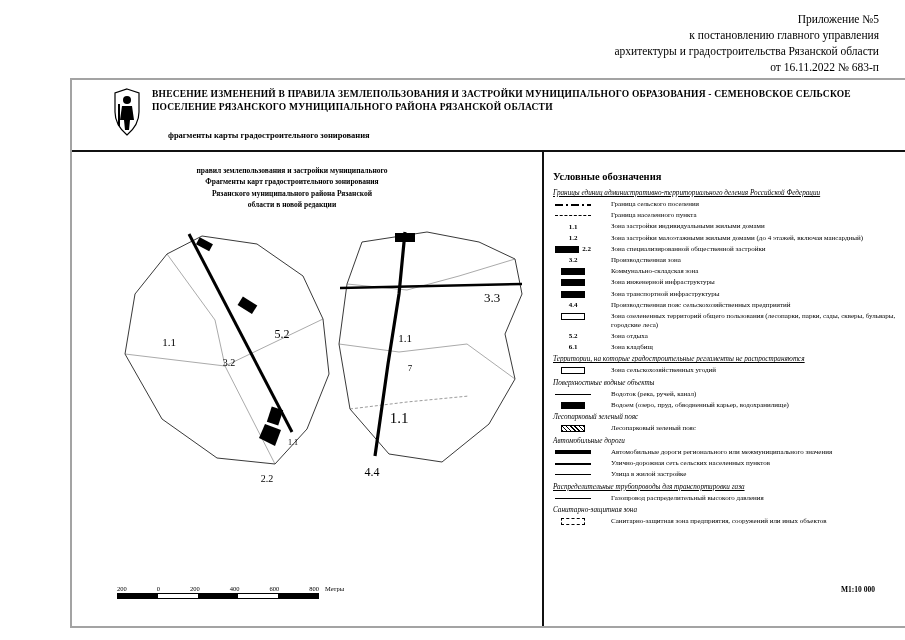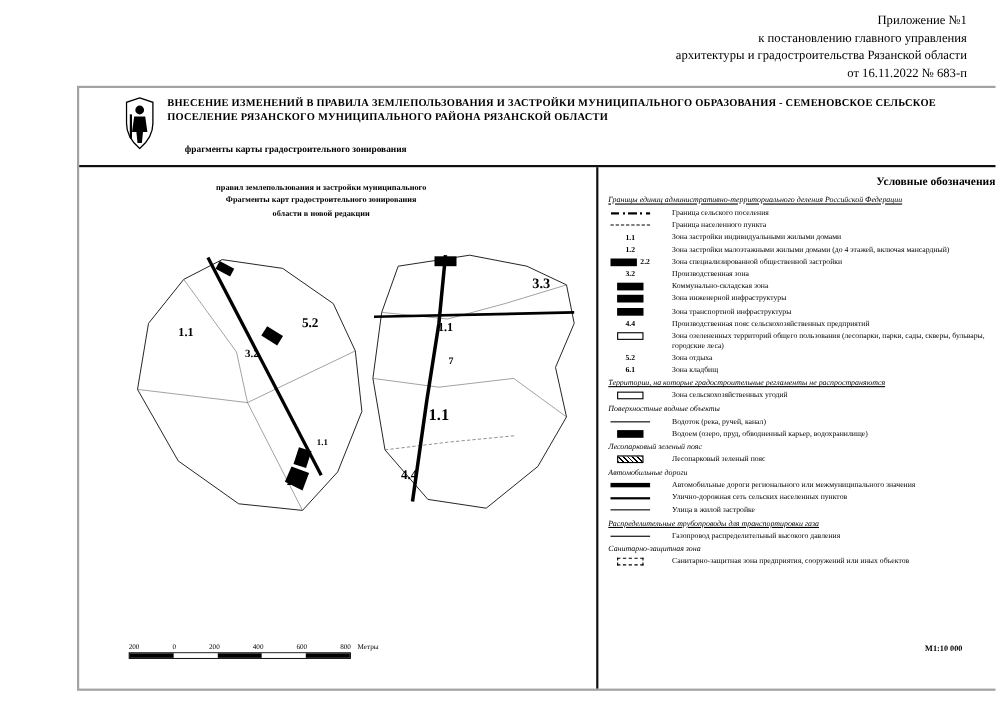--- a/index.html
+++ b/index.html
@@ -14,24 +14,24 @@
   .title-block{position:absolute;left:0;top:0;right:0;height:70px;border-bottom:2px solid #111;}
   .emblem{position:absolute;left:42px;top:8px;width:26px;height:50px;}
   .title-text{position:absolute;left:80px;top:8px;right:12px;font-weight:bold;font-size:9.5px;line-height:1.35;letter-spacing:.2px;}
   .subtitle-text{position:absolute;left:96px;top:50px;font-weight:bold;font-size:8.5px;}
   
   .map-caption{position:absolute;left:85px;top:85px;width:270px;text-align:center;font-weight:bold;font-size:7.5px;line-height:1.5;}
   
   .map-canvas{position:absolute;left:35px;top:144px;width:425px;height:253px;}
   .map-canvas svg{position:absolute;inset:0;}
   #map-labels{position:absolute;inset:0;}
-  .map-label{position:absolute;transform:translate(-50%,-50%);font-weight:bold;white-space:nowrap;}
+  .map-label{position:absolute;transform:translate(-50%,-50%);font-weight:normal;white-space:nowrap;margin-top:40px;}
   
   .legend{position:absolute;left:470px;top:72px;bottom:0;right:0;border-left:2px solid #111;padding:8px 6px 4px 9px;box-sizing:border-box;overflow:hidden;}
-  .legend-title{text-align:right;font-weight:bold;font-size:10.5px;margin:0 0 7px 0;}
+  .legend-title{text-align:left;font-weight:bold;font-size:10.5px;margin:11px 0 7px 0;}
   .legend-section{font-size:7.2px;font-style:italic;margin:3.5px 0 2px 0;line-height:1.25;}
   .legend-section.underlined{text-decoration:underline;}
   .legend-row{display:flex;gap:18px;align-items:flex-start;margin-bottom:2.2px;}
   .legend-symbol{flex:0 0 40px;display:flex;align-items:center;justify-content:center;gap:3px;min-height:9px;}
   .legend-label{flex:1;font-size:7px;line-height:1.25;}
   .sym-code{font-size:7px;font-weight:bold;}
   .sym-swatch{display:inline-block;width:24px;height:7px;}
   .swatch-black{background:#000;}
   .swatch-outline{border:1px solid #000;background:#fff;box-sizing:border-box;}
   .swatch-hatch{border:1px solid #000;box-sizing:border-box;background:repeating-linear-gradient(45deg,#000 0 1px,#fff 1px 3px);}
@@ -49,21 +49,21 @@
   .scalebar-bar{display:flex;width:200px;height:4px;border:1px solid #000;}
   .scalebar-bar .seg{flex:1;}
   .seg.b{background:#000;} .seg.w{background:#fff;}
   
   .scale-note{position:absolute;left:841px;top:585px;font-size:7.5px;font-weight:bold;white-space:nowrap;}
 </style>
 </head>
 <body>
 
 <div class="page-header" id="header-lines">
-    <div class="header-line">Приложение №1</div>
+    <div class="header-line">Приложение №5</div>
     <div class="header-line">к постановлению главного управления</div>
     <div class="header-line">архитектуры и градостроительства Рязанской области</div>
     <div class="header-line">от 16.11.2022  № 683-п</div>
   </div>
 
 <div class="frame">
 
   <div class="title-block">
     <span class="emblem">
       <svg width="26" height="50" viewBox="0 0 26 50">
@@ -73,20 +73,21 @@
         <rect x="4" y="16" width="2" height="22" fill="#000"></rect>
       </svg>
     </span>
     <div class="title-text">ВНЕСЕНИЕ ИЗМЕНЕНИЙ В ПРАВИЛА ЗЕМЛЕПОЛЬЗОВАНИЯ И ЗАСТРОЙКИ МУНИЦИПАЛЬНОГО ОБРАЗОВАНИЯ - СЕМЕНОВСКОЕ СЕЛЬСКОЕ ПОСЕЛЕНИЕ РЯЗАНСКОГО МУНИЦИПАЛЬНОГО РАЙОНА РЯЗАНСКОЙ ОБЛАСТИ</div>
     <div class="subtitle-text">фрагменты карты градостроительного зонирования</div>
   </div>
 
   <div class="map-caption" id="map-caption">
       <div class="caption-line">правил землепользования и застройки муниципального</div>
       <div class="caption-line">Фрагменты карт градостроительного зонирования</div>
+      <div class="caption-line">Рязанского муниципального района Рязанской</div>
       <div class="caption-line">области в новой редакции</div>
     </div>
 
   <div class="map-canvas">
     <svg viewBox="0 0 425 253" width="425" height="253">
 
       <g>
         <polygon points="95,12 150,20 196,52 216,95 222,150 200,205 168,240 110,234 55,195 18,130 28,70 60,30" fill="none" stroke="#222" stroke-width="0.9"></polygon>
         <polyline points="60,30 108,96 118,142 168,240" fill="none" stroke="#555" stroke-width="0.5"></polyline>
         <polyline points="18,130 118,142 216,95" fill="none" stroke="#555" stroke-width="0.5"></polyline>

